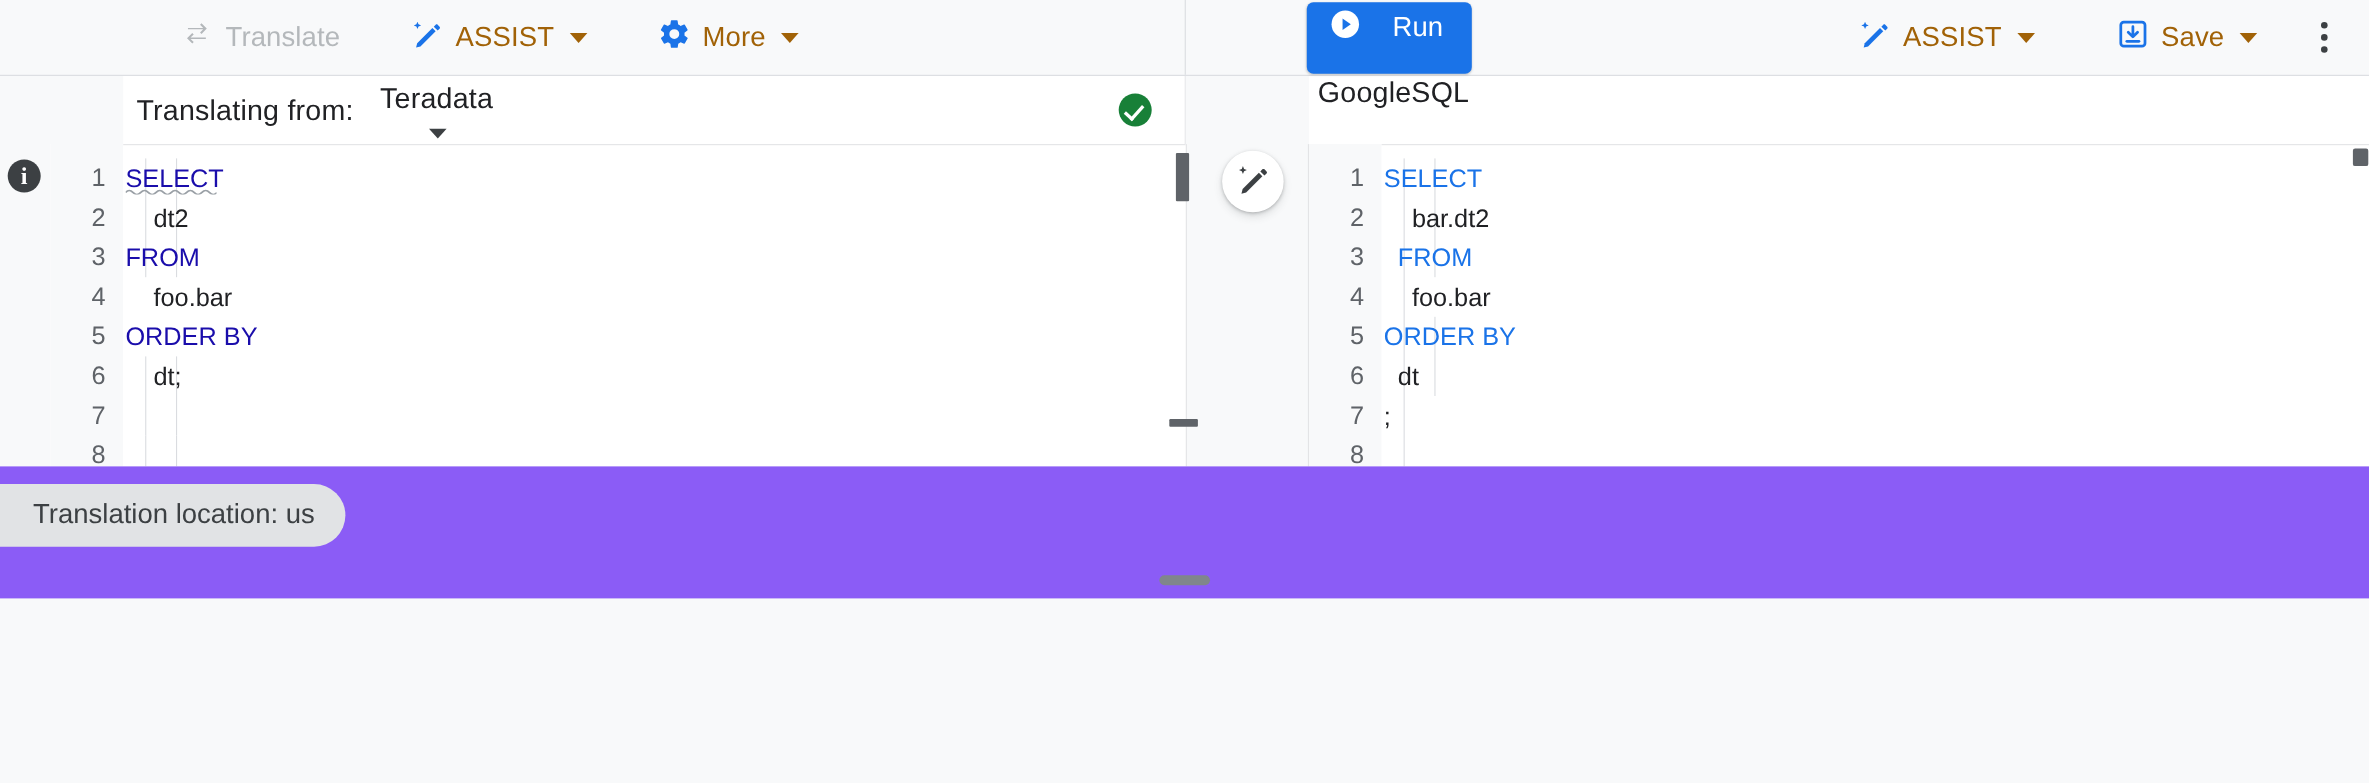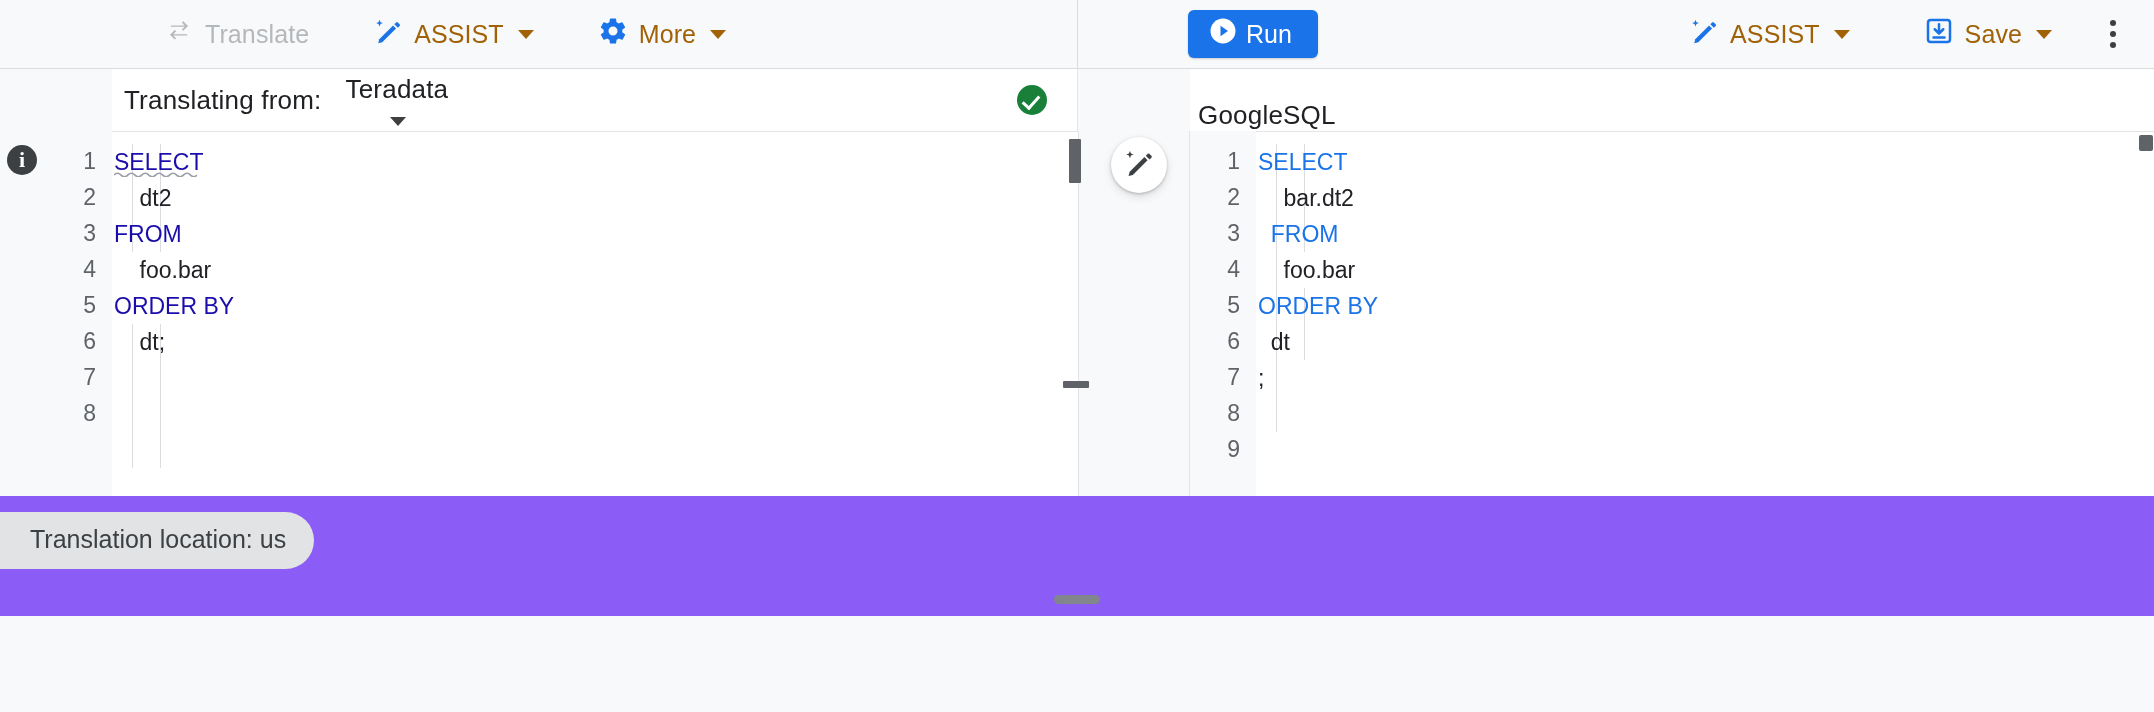--- a/index.html
+++ b/index.html
@@ -10,21 +10,21 @@
   body {
     width: 2154px;
     height: 712px;
     font-family: "Liberation Sans", sans-serif;
     -webkit-font-smoothing: antialiased;
     overflow: hidden;
     position: relative;
   }
   .app {
     width: 2154px;
-    height: 616px;
+    height: 544px;
     position: relative;
     background: #f8f9fa;
     display: flex;
     flex-direction: column;
   }
 
   
   .toolbar {
     height: 68px;
     min-height: 68px;
@@ -75,25 +75,25 @@
     border-top: 9px solid currentColor;
     margin-left: 3px;
   }
   .gap-36 { width: 36px; }
   .gap-46 { width: 46px; }
   .spacer { flex: 1; }
 
   .run-btn {
     display: inline-flex;
     align-items: center;
-    gap: 8px;
+    gap: 28px;
     background: #1a73e8;
     color: #fff;
     height: 48px;
-    padding: 0 26px 0 20px;
+    padding: 0 26px 17px 20px;
     border-radius: 6px;
     font-size: 25px;
     cursor: pointer;
     user-select: none;
     box-shadow: 0 1px 2px rgba(60,64,67,.25);
   }
   .kebab {
     width: 46px; height: 46px;
     display: flex; flex-direction: column;
     align-items: center; justify-content: center;
@@ -117,21 +117,21 @@
     align-items: center;
     padding: 0 0 0 12px;
     box-sizing: border-box;
     border-right: 1px solid #e3e4e6;
   }
   .sub-mid { width: 112px; background: #f8f9fa; }
   .sub-right {
     flex: 1;
     background: #fff;
     display: flex;
-    align-items: flex-end;
+    align-items: flex-start;
     padding-left: 8px;
   }
   .sub-text {
     font-size: 26px;
     color: #202124;
     letter-spacing: .2px;
     white-space: nowrap;
   }
   .sub-muted { color: #202124; }
   .dialect-select {

